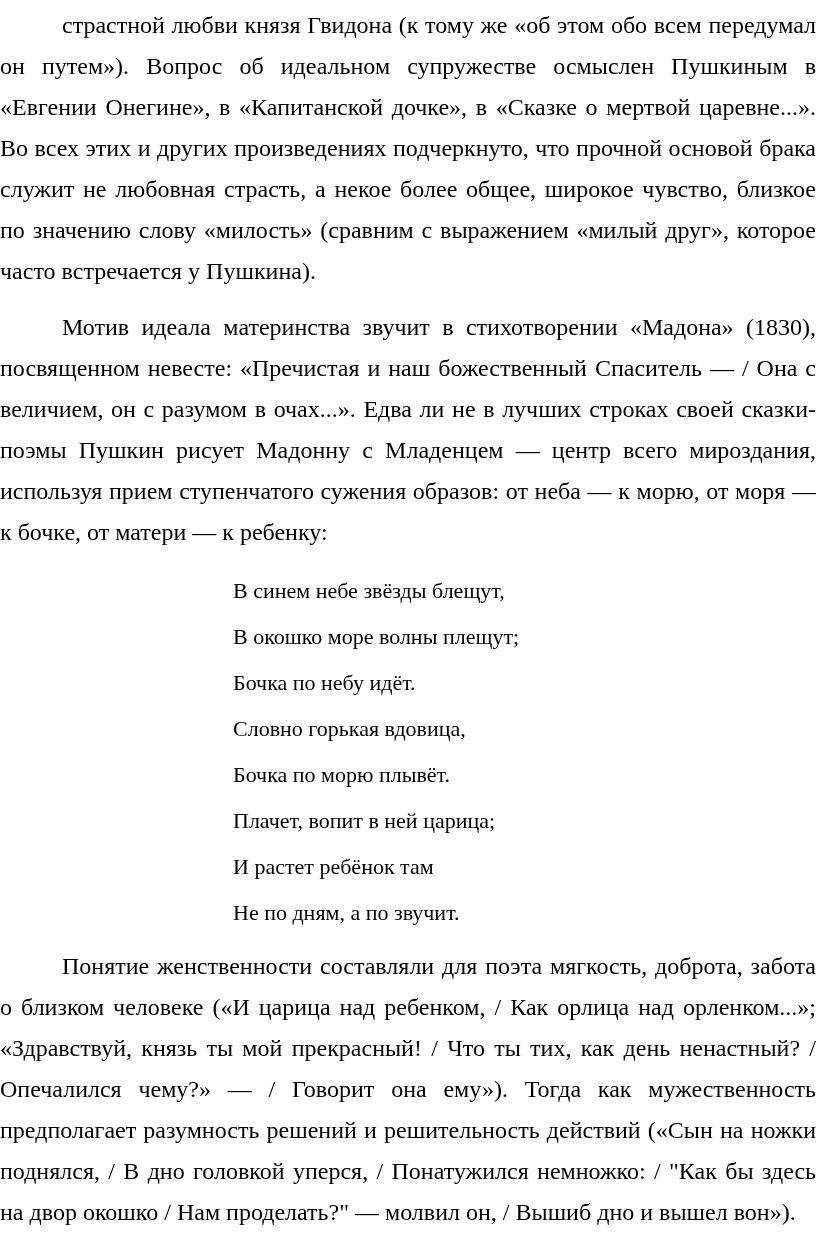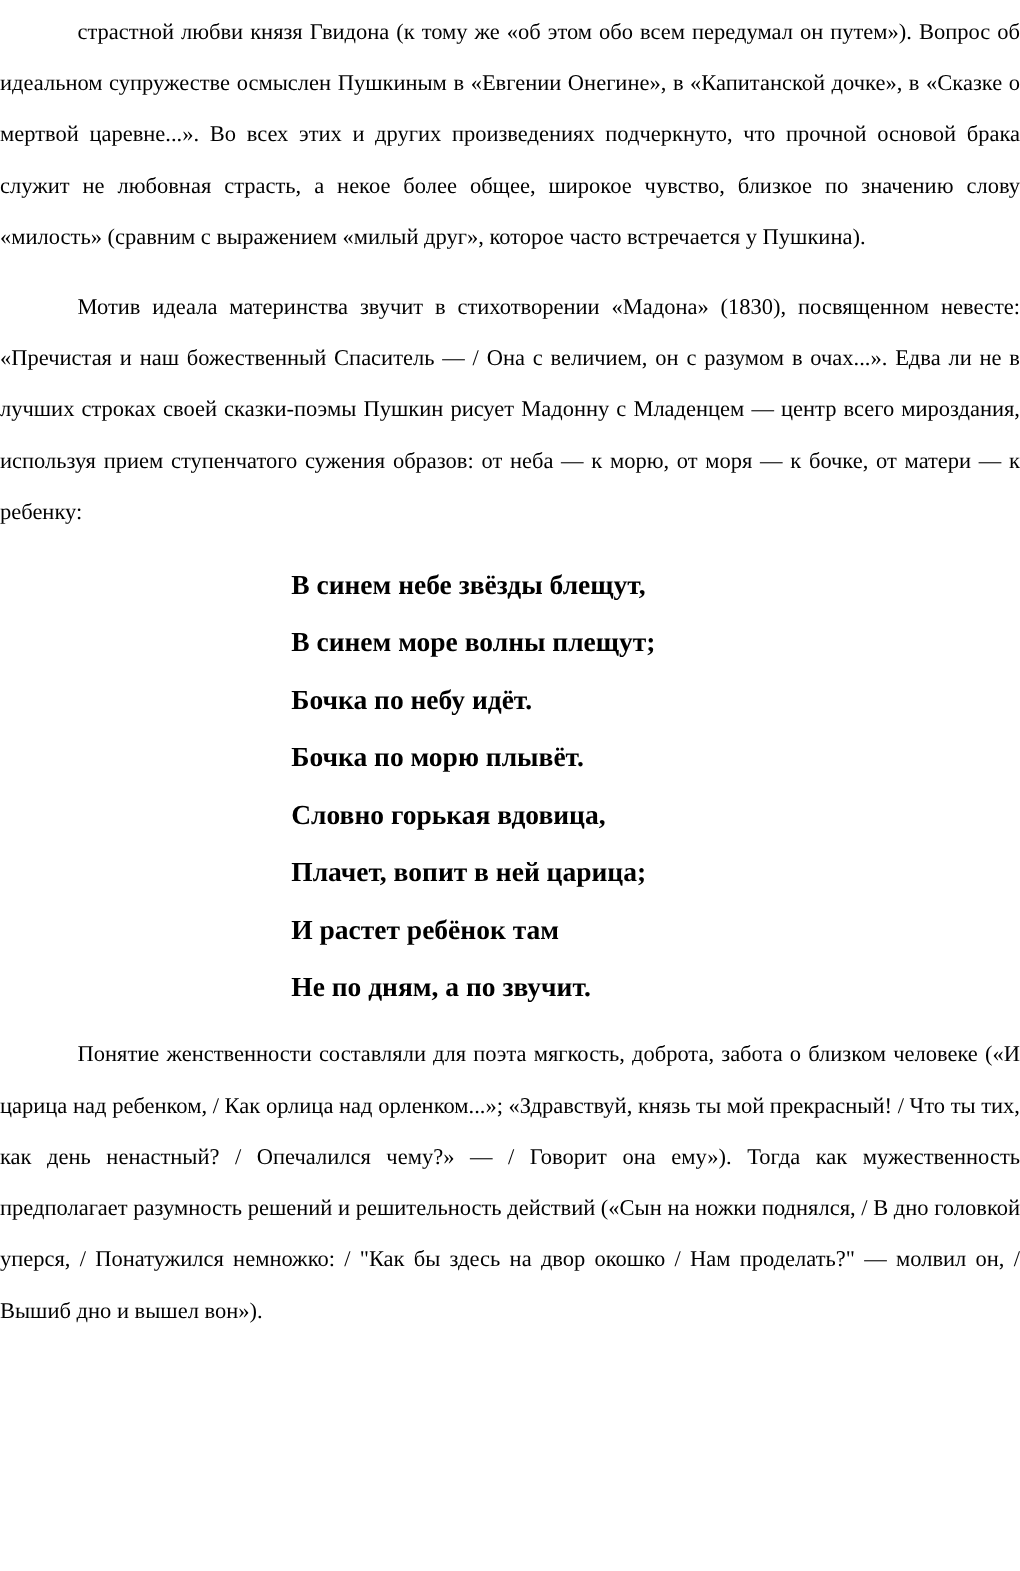--- a/index.html
+++ b/index.html
@@ -15,56 +15,55 @@
     font-family: "Liberation Serif", "DejaVu Serif", serif;
   }
   .page {
     width: 816px;
     height: 1257px;
     box-sizing: border-box;
     padding-top: 5px;
     background: #ffffff;
   }
   .para {
-    font-size: 18px;
+    font-size: 24px;
     line-height: 41px;
     text-align: justify;
     text-indent: 62px;
     margin: 0 0 15px 0;
     font-family: Liberation Serif, serif;
   }
   .para:last-child {
     margin-bottom: 0;
   }
   .poem {
     margin: 8px 0 10px 233px;
     font-size: 22px;
     line-height: 46px;
     text-align: left;
-    font-weight: bold;
   }
   .poem-line {
     white-space: nowrap;
   }
 </style>
 </head>
 <body>
 
 <div class="page">
 
   <p class="para">страстной любви князя Гвидона (к тому же «об этом обо всем передумал он путем»). Вопрос об идеальном супружестве осмыслен Пушкиным в «Евгении Онегине», в «Капитанской дочке», в «Сказке о мертвой царевне...». Во всех этих и других произведениях подчеркнуто, что прочной основой брака служит не любовная страсть, а некое более общее, широкое чувство, близкое по значению слову «милость» (сравним с выражением «милый друг», которое часто встречается у Пушкина).</p>
 
   <p class="para">Мотив идеала материнства звучит в стихотворении «Мадона» (1830), посвященном невесте: «Пречистая и наш божественный Спаситель — / Она с величием, он с разумом в очах...». Едва ли не в лучших строках своей сказки-поэмы Пушкин рисует Мадонну с Младенцем — центр всего мироздания, используя прием ступенчатого сужения образов: от неба — к морю, от моря — к бочке, от матери — к ребенку:</p>
 
   <div class="poem">
     <div class="poem-line">В синем небе звёзды блещут,</div>
-    <div class="poem-line">В синем море волны плещут;</div>
+    <div class="poem-line">В окошко море волны плещут;</div>
     <div class="poem-line">Бочка по небу идёт.</div>
+    <div class="poem-line">Словно горькая вдовица,</div>
     <div class="poem-line">Бочка по морю плывёт.</div>
-    <div class="poem-line">Словно горькая вдовица,</div>
     <div class="poem-line">Плачет, вопит в ней царица;</div>
     <div class="poem-line">И растет ребёнок там</div>
     <div class="poem-line">Не по дням, а по звучит.</div>
   </div>
 
   <p class="para">Понятие женственности составляли для поэта мягкость, доброта, забота о близком человеке («И царица над ребенком, / Как орлица над орленком...»; «Здравствуй, князь ты мой прекрасный! / Что ты тих, как день ненастный? / Опечалился чему?» — / Говорит она ему»). Тогда как мужественность предполагает разумность решений и решительность действий («Сын на ножки поднялся, / В дно головкой уперся, / Понатужился немножко: / "Как бы здесь на двор окошко / Нам проделать?" — молвил он, / Вышиб дно и вышел вон»).</p>
 
 </div>
 
 </body></html>

